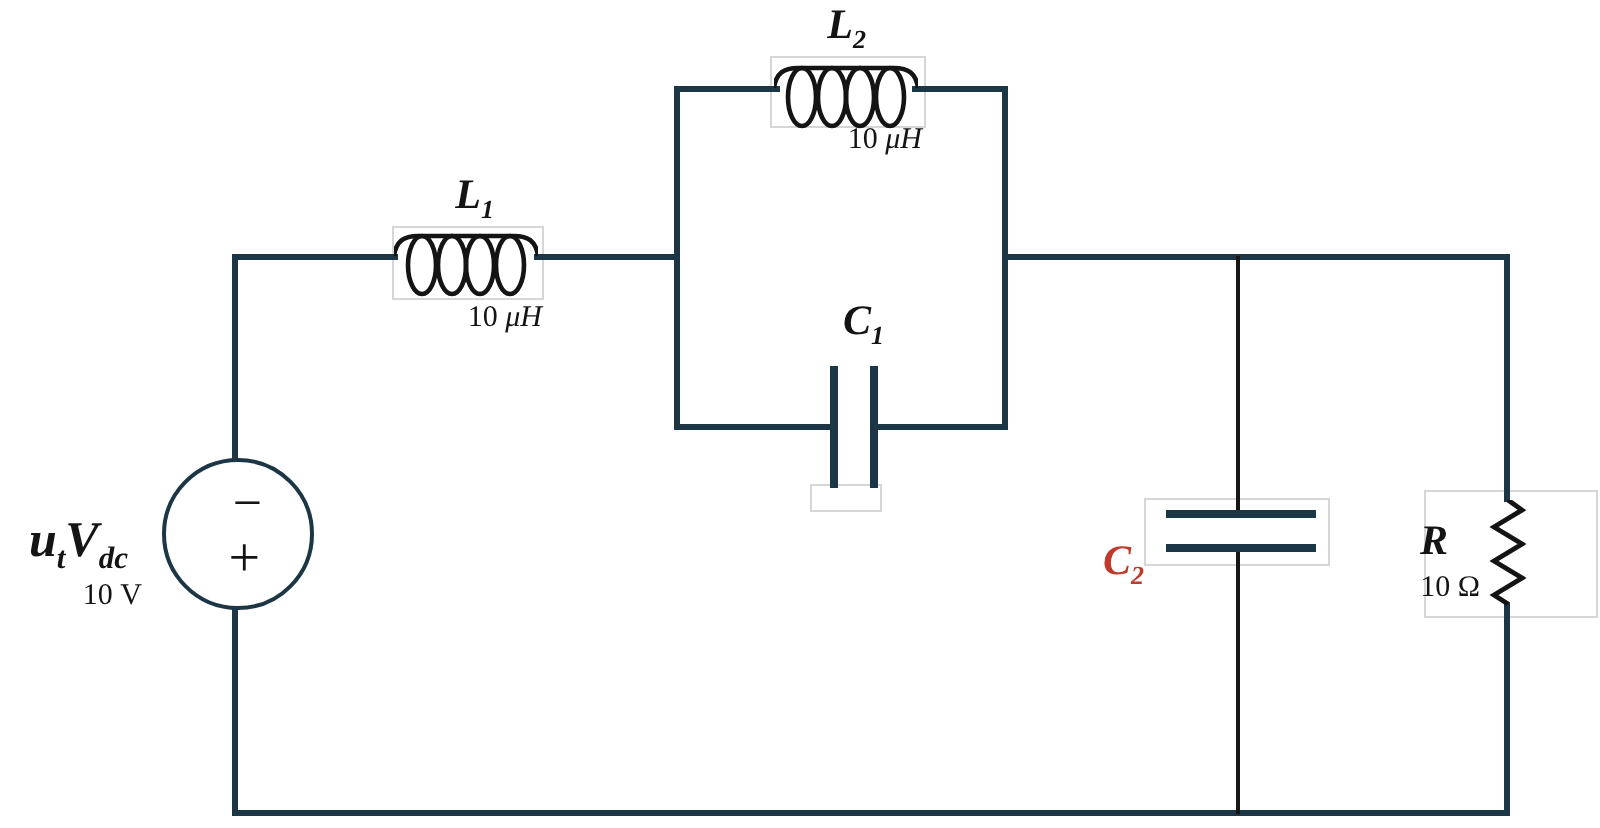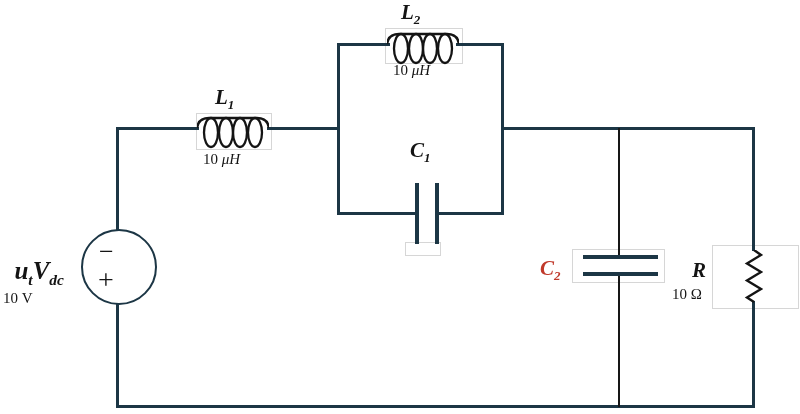--- a/index.html
+++ b/index.html
@@ -19,26 +19,26 @@
   .wire-thin{background:#161616;width:2px;}
   .plate-v{position:absolute;width:4px;background:var(--wire);z-index:3;}
   .plate-h{position:absolute;height:4px;background:var(--wire);z-index:3;}
   .gray-box{position:absolute;border:1px solid var(--box-outline);z-index:1;background:transparent;}
   .gray-box.filled{background:#fff;}
   .comp-svg{position:absolute;z-index:3;}
   .src-circle{
     position:absolute;left:81px;top:229px;width:76px;height:76px;border:2.5px solid var(--wire);
     border-radius:50%;background:#fff;box-sizing:border-box;z-index:3;
   }
-  .label{position:absolute;z-index:4;text-align:left;white-space:nowrap;}
+  .label{position:absolute;z-index:4;text-align:right;white-space:nowrap;}
   .sym{font-style:italic;font-weight:600;font-size:21px;line-height:1.1;}
   .sym sub{font-size:0.62em;font-style:italic;font-weight:600;}
   .val{font-size:15px;font-weight:500;line-height:1.1;}
   .val .unit-i{font-style:italic;}
-  .c2-sym{color:var(--c2-label);}
+  .c2-sym{color:var(--c2-label);margin-top:12px;}
   .sign{font-size:26px;line-height:1;font-weight:500;}
   .src-name{text-align:right;font-size:25px;}
 </style>
 </head>
 <body>
 
 <div id="stage">
 
   <div class="wire-h" style="left:116px;top:127px;width:83px;"></div>
   <div class="wire-h" style="left:267px;top:127px;width:71px;"></div>
@@ -107,21 +107,21 @@
     <span>10</span>&nbsp;<span class="unit-i">μH</span>
   </div>
 
   <div class="label sym" style="left:401px;top:1px;width:32px;">
     <span>L</span><sub>2</sub>
   </div>
   <div class="label val" style="left:393px;top:62px;width:68px;">
     <span>10</span>&nbsp;<span class="unit-i">μH</span>
   </div>
 
-  <div class="label sym" style="left:410px;top:139px;width:32px;">
+  <div class="label sym" style="left:410px;top:149px;width:32px;">
     <span>C</span><sub>1</sub>
   </div>
 
   <div class="label sym c2-sym" style="left:540px;top:257px;width:32px;">
     <span>C</span><sub>2</sub>
   </div>
 
   <div class="label sym" style="left:692px;top:259px;width:32px;">
     <span>R</span>
   </div>

